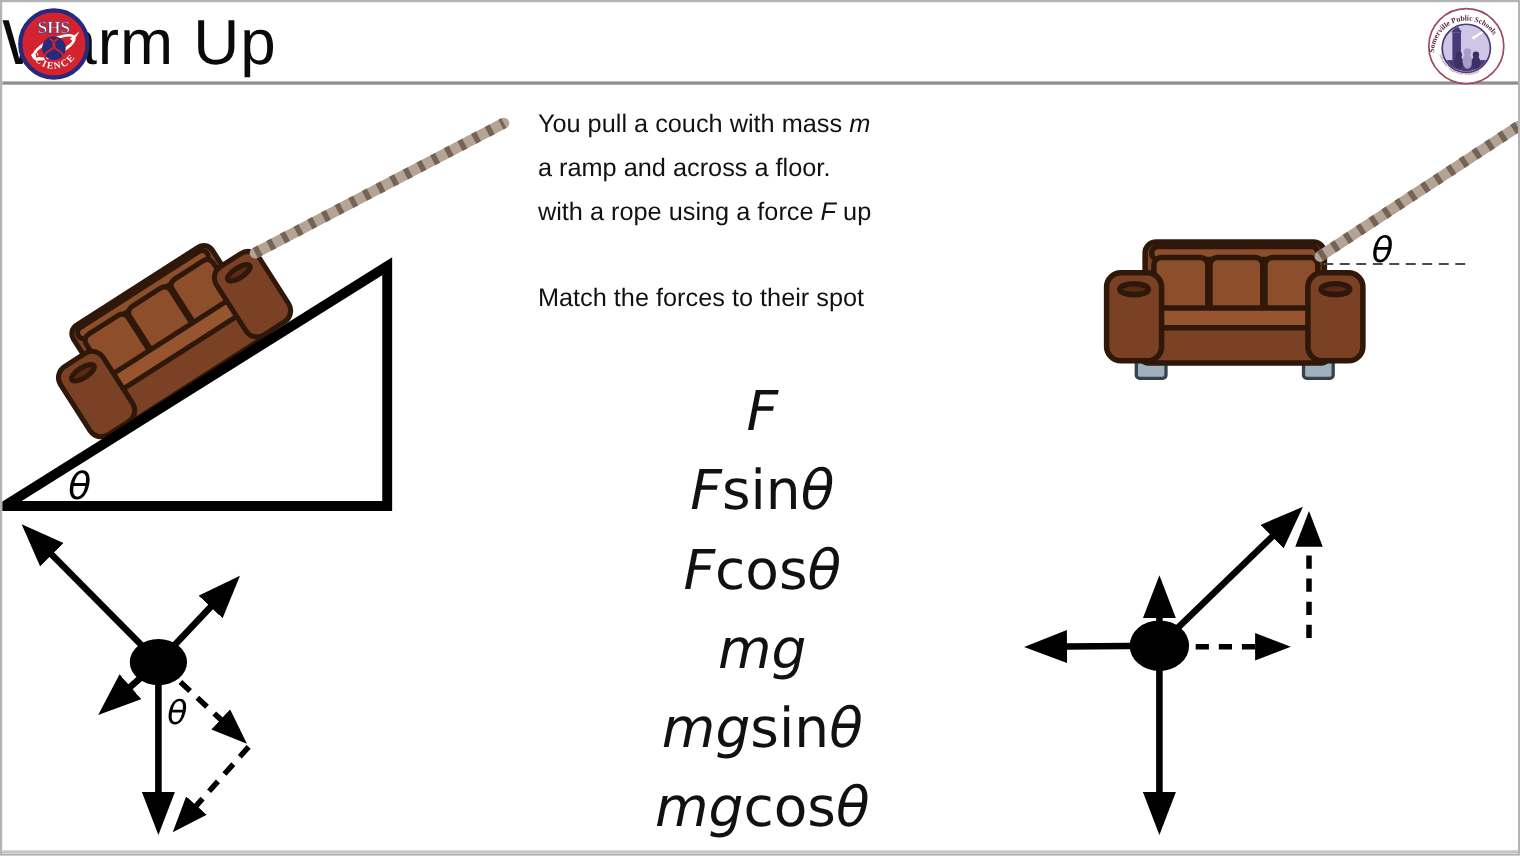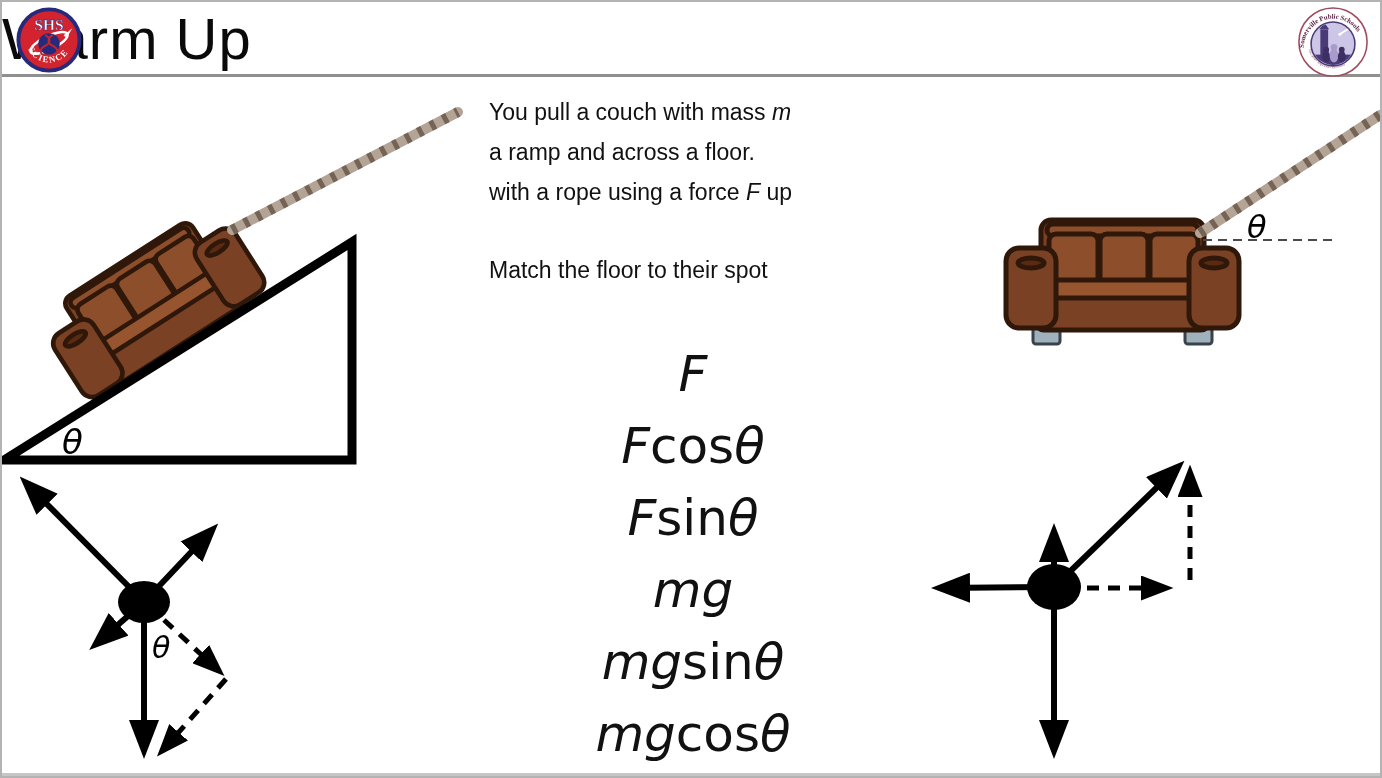--- a/index.html
+++ b/index.html
@@ -89,27 +89,27 @@
       <ellipse cx="47" cy="53" rx="4" ry="6" style="fill:#3d2f63;"></ellipse>
     </g>
     <text style="font-family:'Liberation Serif',serif; font-weight:bold; font-size:7px; fill:var(--sps-text);"><textPath href="#spsArcTop">Somerville Public Schools</textPath></text>
     <text style="font-family:'Liberation Serif',serif; font-size:3.2px; fill:#7a3a50;"><textPath href="#spsArcBottom">Education • Inspiration • Excellence</textPath></text>
   </svg>
 
   <div class="problem">
     <div><span>You pull a couch with mass </span><span class="it">m</span></div>
     <div><span>a ramp and across a floor.</span></div>
     <div><span>with a rope using a force </span><span class="it">F</span><span> up</span></div>
-    <div class="para2"><span>Match the floor to their spot</span></div>
+    <div class="para2"><span>Match the forces to their spot</span></div>
   </div>
 
   <div class="forces">
     <div><span>F</span><span class="fn"></span><span></span></div>
+    <div><span>F</span><span class="fn">sin</span><span>θ</span></div>
     <div><span>F</span><span class="fn">cos</span><span>θ</span></div>
-    <div><span>F</span><span class="fn">sin</span><span>θ</span></div>
     <div><span>mg</span><span class="fn"></span><span></span></div>
     <div><span>mg</span><span class="fn">sin</span><span>θ</span></div>
     <div><span>mg</span><span class="fn">cos</span><span>θ</span></div>
   </div>
 
   <svg class="diagram" width="1382" height="778" viewBox="0 0 1382 778">
     <defs>
       <marker id="ah" viewBox="0 0 13 10" refX="10" refY="5" markerWidth="6.5" markerHeight="5" orient="auto" markerUnits="strokeWidth">
         <path class="ah" d="M0,0 L13,5 L0,10 Z"></path>
       </marker>

